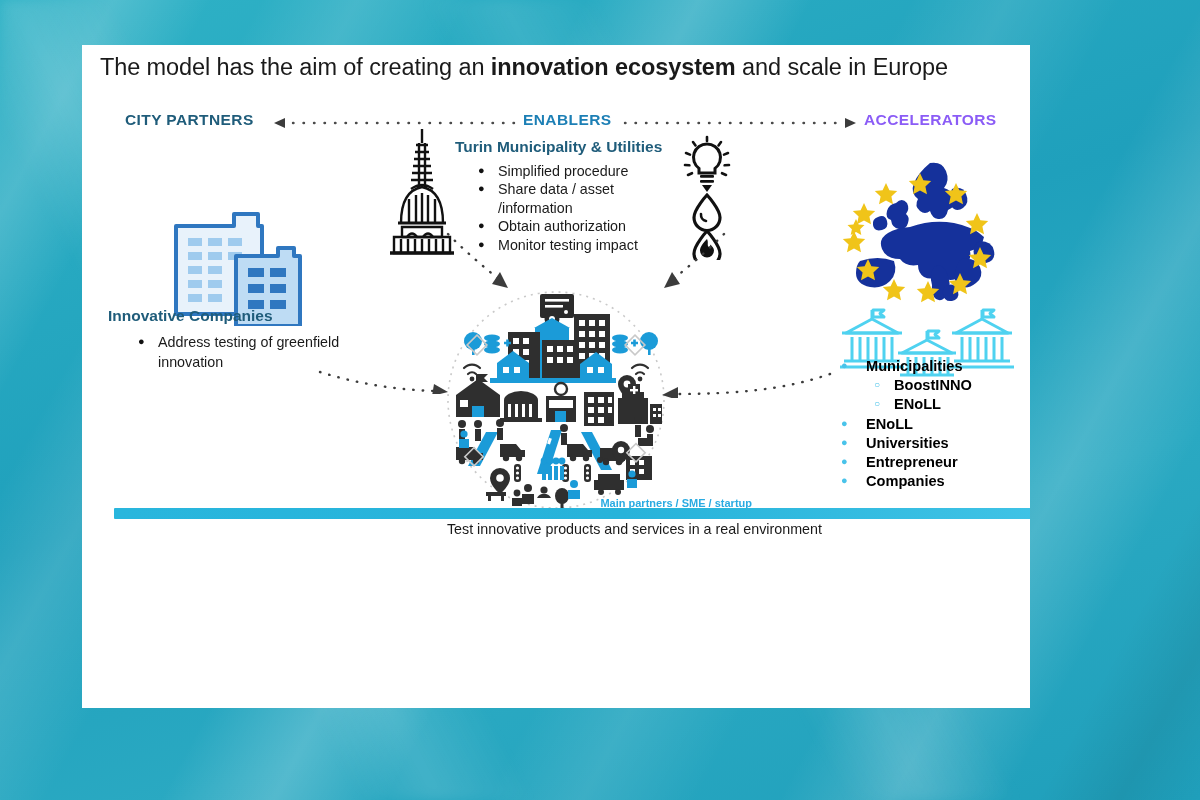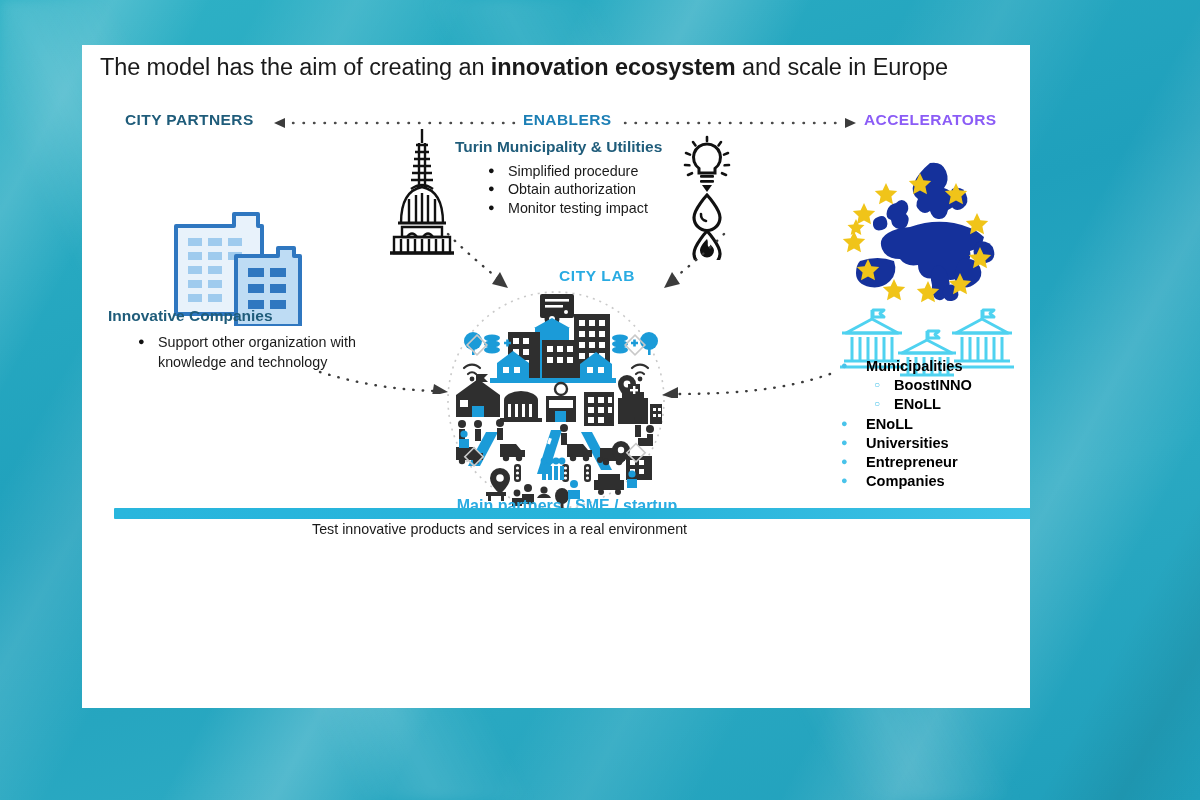--- a/index.html
+++ b/index.html
@@ -49,31 +49,31 @@
   .sec-title{position:absolute;font-weight:bold;color:#1f5c7a;}
   #companies-title{left:26px;top:262px;font-size:15.5px;}
   .bullets{position:absolute;margin:0;padding:0;list-style:none;}
   .bullets li{position:relative;padding-left:24px;margin-bottom:1px;line-height:19.5px;}
   .bullets li:before{content:"\25CF";position:absolute;left:4px;top:-1px;font-size:11px;color:#111;}
   #companies-list{left:52px;top:288px;width:235px;font-size:14.3px;color:#1a1a1a;}
 
   
   #mole{position:absolute;left:303px;top:82px;}
   #turin-title{left:373px;top:93px;font-size:15.5px;text-align:right;}
-  #turin-list{left:402px;top:117px;width:215px;font-size:14.3px;color:#1a1a1a;}
+  #turin-list{left:392px;top:117px;width:215px;font-size:14.3px;color:#1a1a1a;}
   #turin-list li{margin-bottom:0px;line-height:18.4px;}
   #utilities{position:absolute;left:597px;top:90px;}
 
   #citylab-label{position:absolute;left:390px;top:222px;width:250px;text-align:center;
     font-weight:bold;font-size:15.5px;color:#29abe2;letter-spacing:.6px;}
   #citylab{position:absolute;left:360px;top:243px;}
 
-  #main-partners-label{position:absolute;left:300px;top:452px;width:370px;text-align:center;
-    font-weight:bold;font-size:16px;color:#29abe2;}
-  #citylab-caption{position:absolute;left:230px;top:476px;width:510px;text-align:left;
+  #main-partners-label{position:absolute;left:300px;top:452px;width:370px;text-align:right;
+    font-weight:bold;font-size:11px;color:#29abe2;}
+  #citylab-caption{position:absolute;left:230px;top:476px;width:510px;text-align:right;
     font-size:14.3px;color:#1a1a1a;}
 
   
   #europe{position:absolute;left:752px;top:110px;}
   #banks{position:absolute;left:750px;top:262px;}
   #accel-list{position:absolute;left:752px;top:312px;width:190px;
     font-size:14.6px;font-weight:bold;color:#000000;margin:0;padding:0;list-style:none;}
   #accel-list > li{position:relative;padding-left:32px;line-height:19.2px;}
   #accel-list > li:before{content:"\25CF";position:absolute;left:7px;top:-1px;font-size:11px;color:#49c3ea;}
   #accel-list ul{list-style:none;margin:0;padding:0;}
@@ -132,21 +132,21 @@
         <rect x="100" y="60" width="16" height="9"></rect>
       <rect x="78" y="76" width="16" height="9"></rect>
         <rect x="100" y="76" width="16" height="9"></rect>
       <rect x="78" y="92" width="16" height="9"></rect>
         <rect x="100" y="92" width="16" height="9"></rect>
     </g>
   </svg>
 
   <div class="sec-title" id="companies-title">Innovative Companies</div>
   <ul class="bullets" id="companies-list">
-    <li>Support other organization with knowledge and technology</li>
+    <li>Address testing of greenfield innovation</li>
   </ul>
 
   <svg id="mole" width="74" height="132" viewBox="0 0 74 132">
     <g stroke="#111" stroke-width="2.4" fill="none">
       <path d="M37 2 v14"></path>
       <path d="M31 18 h12 M30 25 h14 M29 32 h16 M28 39 h18 M27 46 h20 M26 53 h22"></path>
       <path d="M34 16 v44 M40 16 v44"></path>
       <path d="M26 62 q11 -8 22 0"></path>
       <path d="M16 96 q0 -32 21 -36 q21 4 21 36" fill="#fff"></path>
       <path d="M24 72 v24 M31 68 v28 M37 66 v30 M43 68 v28 M50 72 v24"></path>
@@ -155,20 +155,21 @@
       <path d="M22 110 q5 -7 10 0 M38 110 q5 -7 10 0"></path>
       <path d="M9 110 h56 v16 h-56 z"></path>
       <path d="M16 112 v13 M23 112 v13 M30 112 v13 M37 112 v13 M44 112 v13 M51 112 v13 M58 112 v13"></path>
       <path d="M5 126 h64" stroke-width="3.4"></path>
     </g>
   </svg>
 
   <div class="sec-title" id="turin-title">Turin Municipality &amp; Utilities</div>
   <ul class="bullets" id="turin-list">
     <li>Simplified procedure</li>
+    <li>Share data / asset /information</li>
     <li>Obtain authorization</li>
     <li>Monitor testing impact</li>
   </ul>
 
   <svg id="utilities" width="56" height="125" viewBox="0 0 56 125">
     <g fill="#111">
       <g stroke="#111" stroke-width="2.6" stroke-linecap="round">
         <path d="M28 2 v4"></path>
           <path d="M14 7 l2.5 3.4"></path>
           <path d="M42 7 l-2.5 3.4"></path>
@@ -187,21 +188,20 @@
     <g>
       <path d="M28 60 c0 0 13 14 13 22.5 a13 13 0 0 1 -26 0 C15 74 28 60 28 60 z" fill="none" stroke="#111" stroke-width="3.2"></path>
       <path d="M22 79 a6.5 6.5 0 0 0 5 7" fill="none" stroke="#111" stroke-width="2.6" stroke-linecap="round"></path>
     </g>
     <g>
       <path d="M28 96 c0 0 13 14 13 22.5 a13 13 0 0 1 -26 0 C15 110 28 96 28 96 z" fill="none" stroke="#111" stroke-width="3.2"></path>
       <path d="M28 104 c-4 4 -7 8 -7 11.5 a7 7 0 0 0 14 0 c0 -2.5 -2 -4 -3.5 -6 c-.5 2.5 -1.8 3 -2.5 1.5 c-.7 -1.6 .5 -4 -1 -7 z" fill="#111"></path>
     </g>
   </svg>
 
-  <div id="citylab-label">CITY LAB</div>
 
   <svg id="citylab" width="228" height="225" viewBox="0 0 228 225">
     <circle cx="114" cy="112" r="108" fill="none" stroke="#c9c9c9" stroke-width="1.6" stroke-dasharray="2 5"></circle>
 
     <g fill="#2b2b2b">
       <rect x="98" y="6" width="34" height="24" rx="2"></rect>
       <rect x="103" y="11" width="24" height="2.6" fill="#fff"></rect>
       <rect x="103" y="17" width="18" height="2.6" fill="#fff"></rect>
       <circle cx="124" cy="24" r="5.5"></circle>
         <circle cx="124" cy="24" r="2" fill="#fff"></circle>

